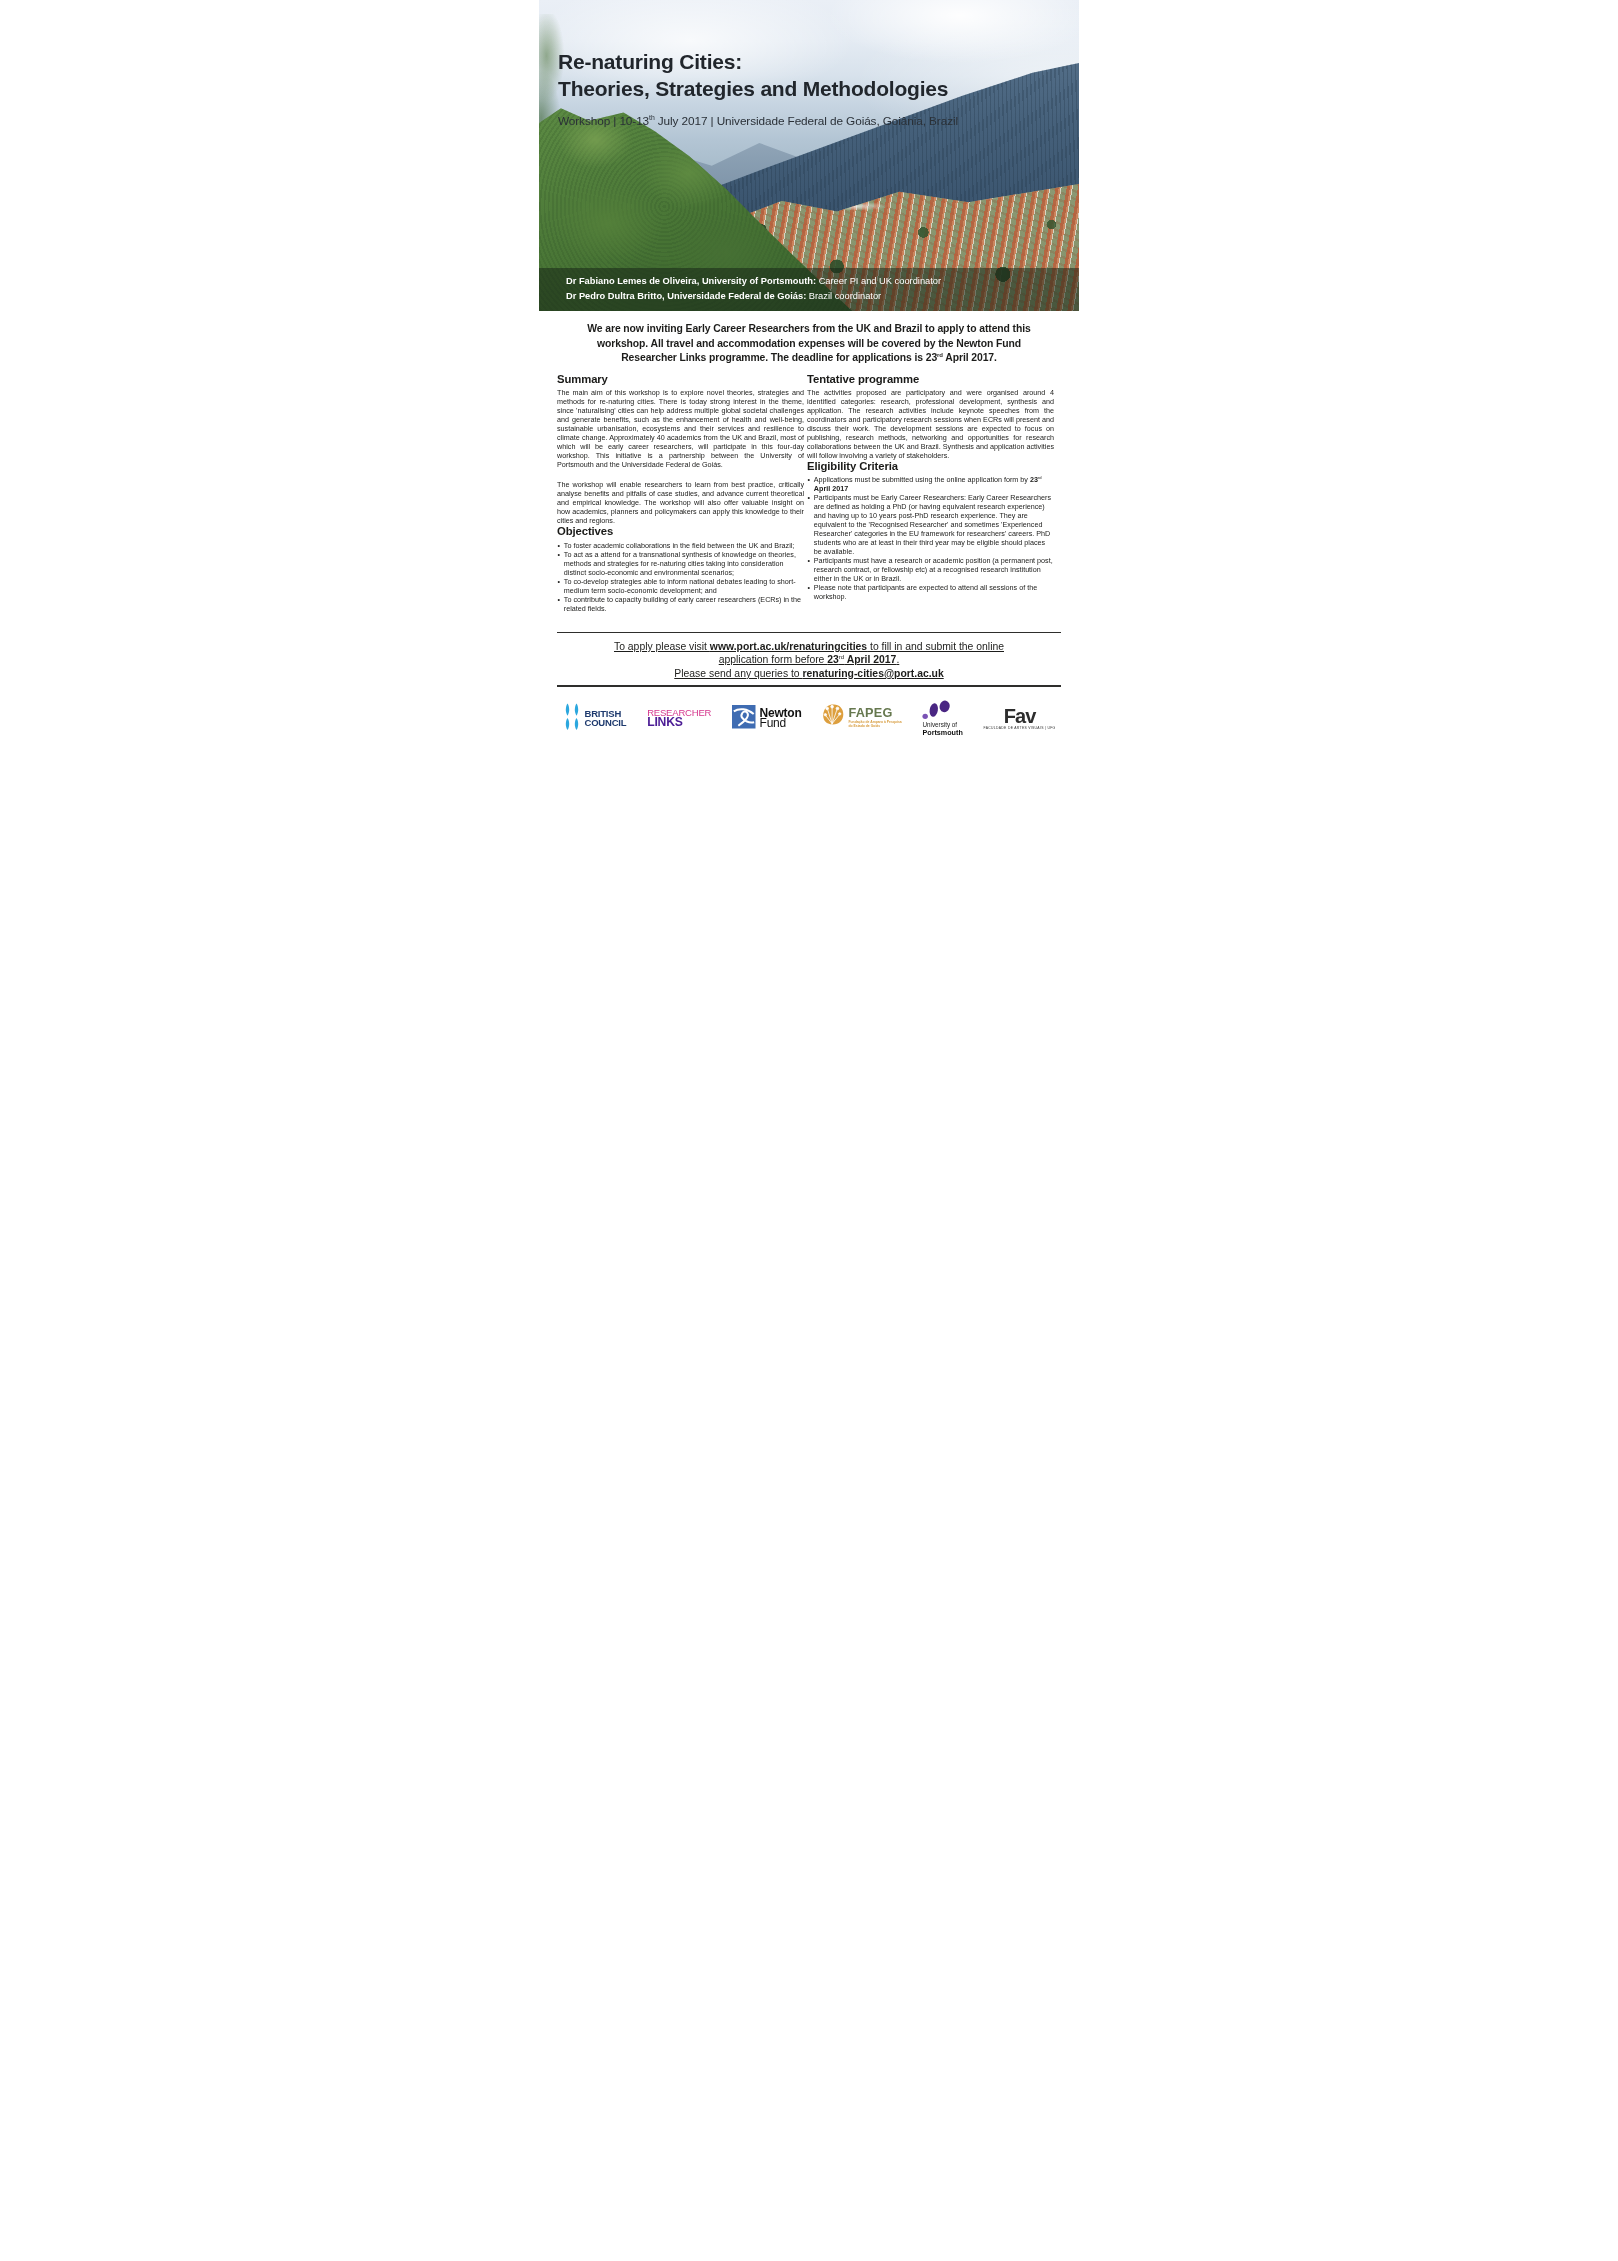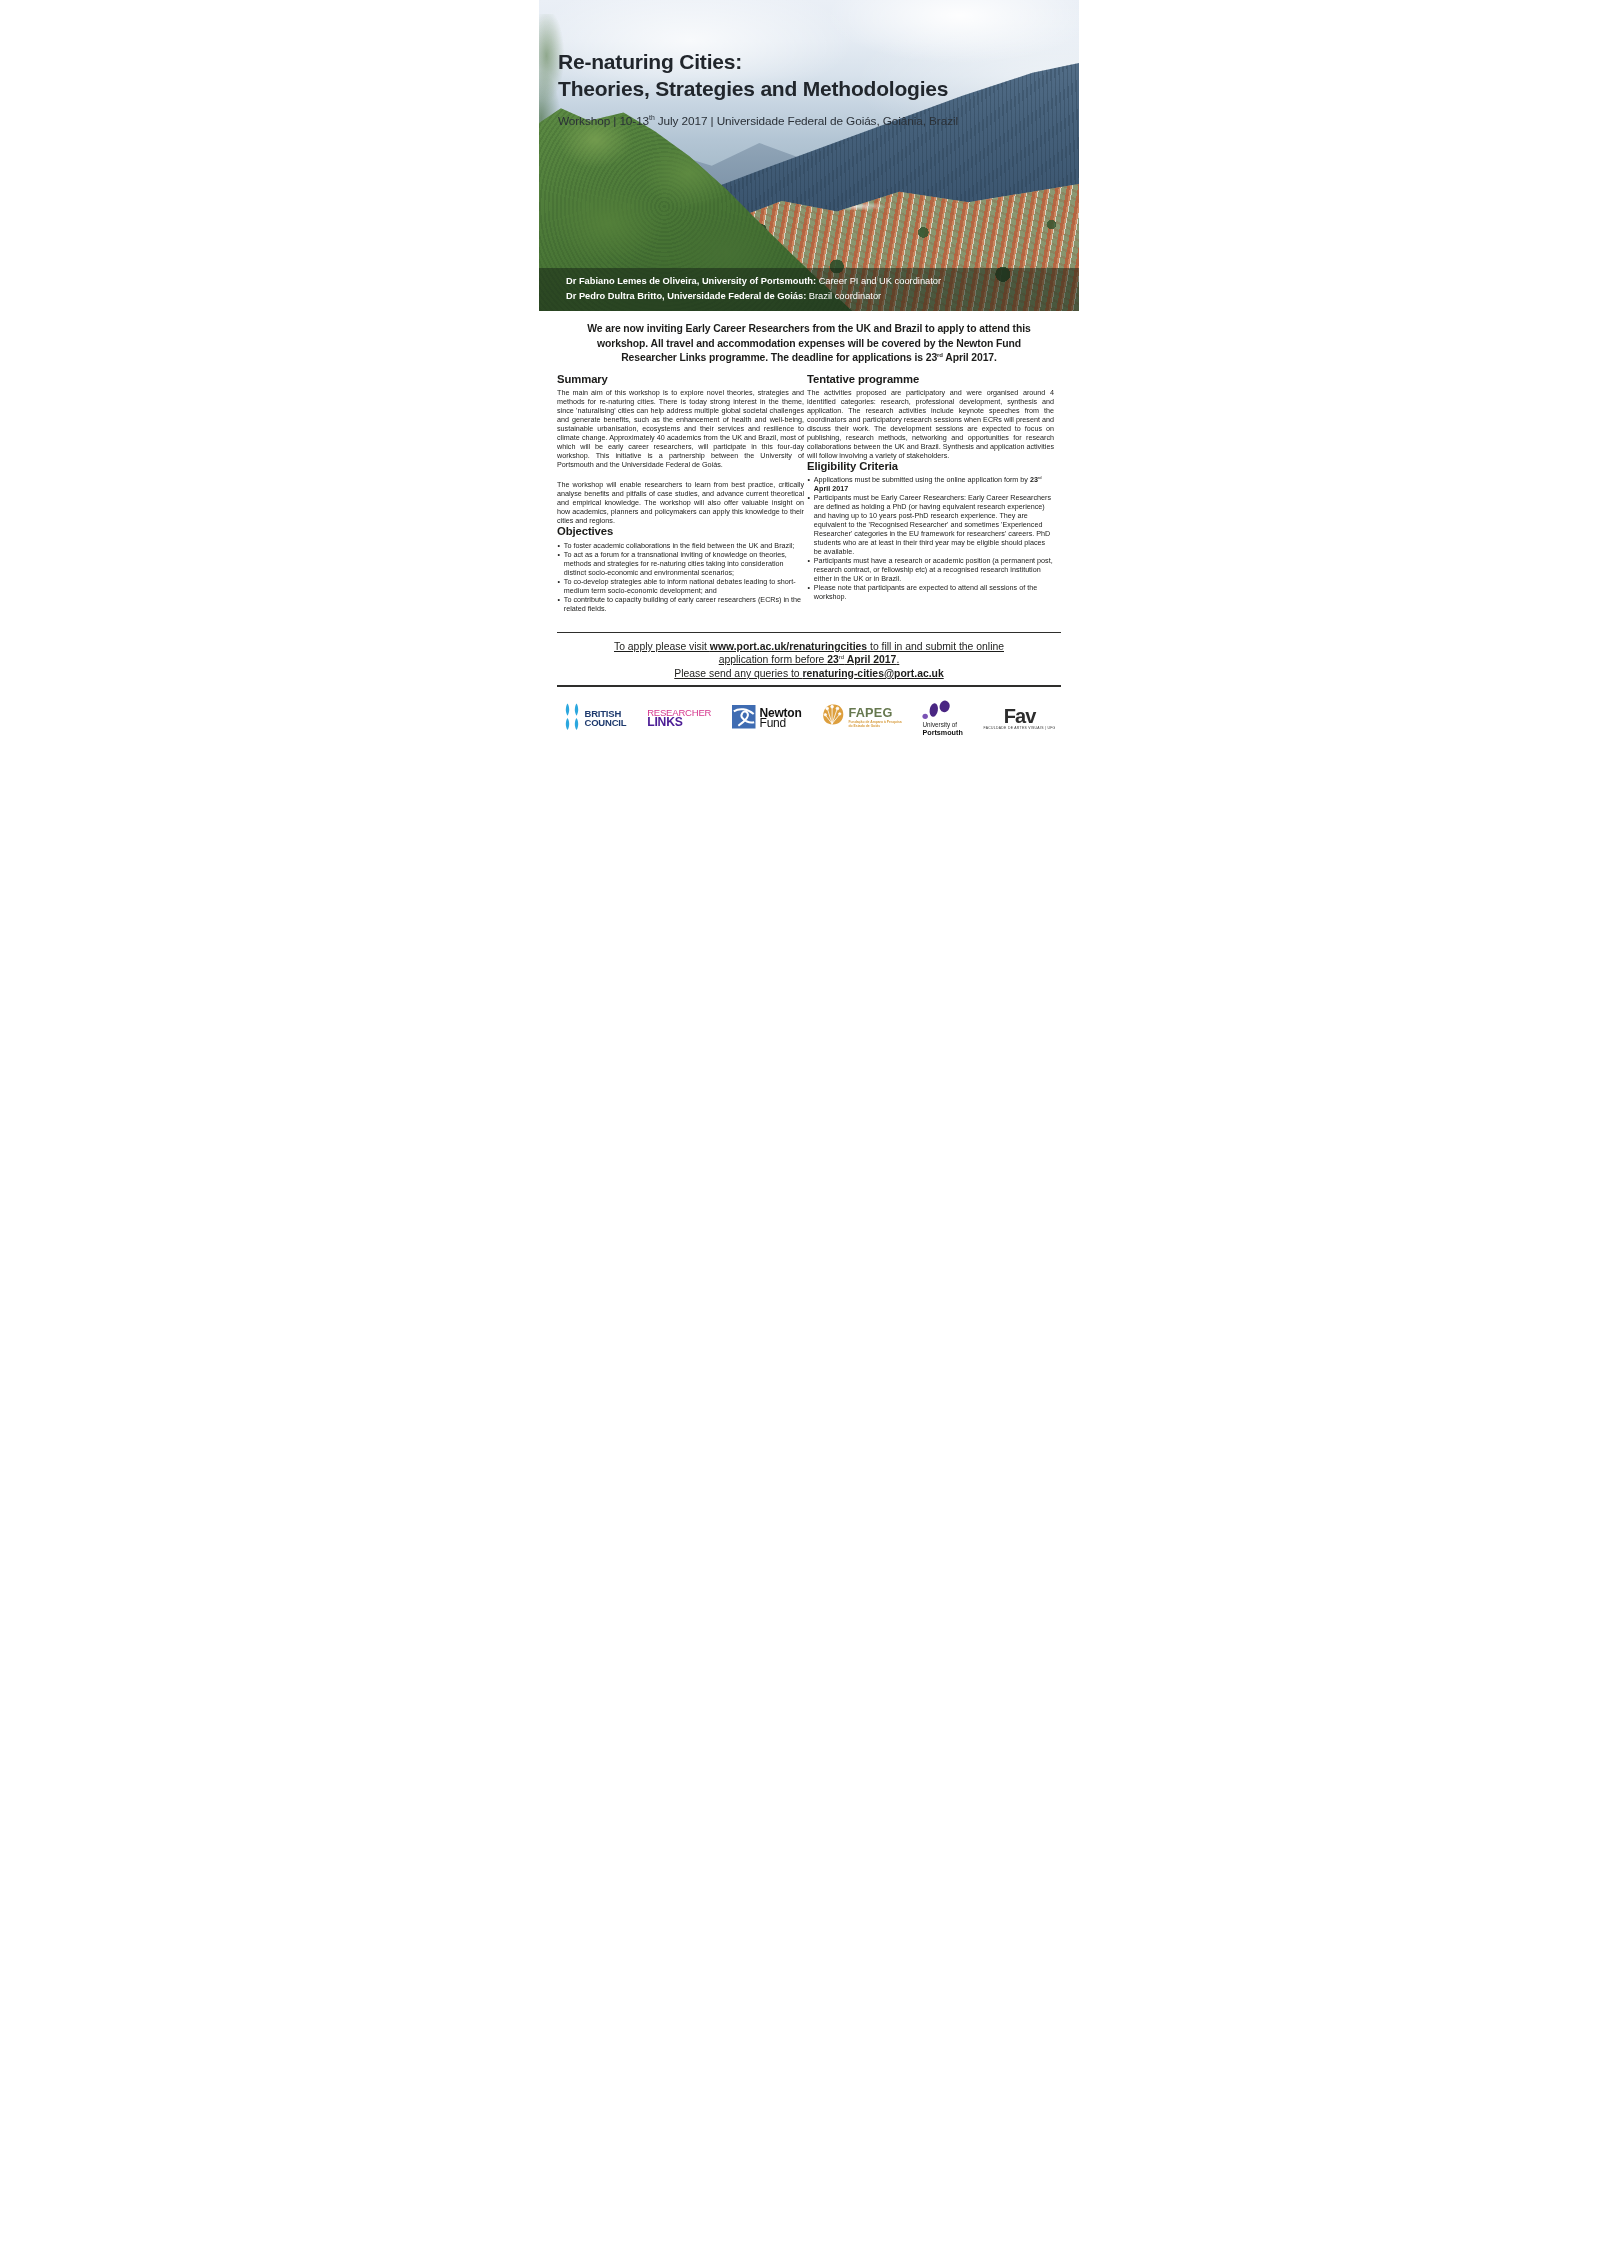--- a/index.html
+++ b/index.html
@@ -134,21 +134,21 @@
 
   <div class="cols">
     <div class="col">
       <h3 class="sec">Summary</h3>
       <p class="body-text">The main aim of this workshop is to explore novel theories, strategies and methods for re-naturing cities. There is today strong interest in the theme, since 'naturalising' cities can help address multiple global societal challenges and generate benefits, such as the enhancement of health and well-being, sustainable urbanisation, ecosystems and their services and resilience to climate change. Approximately 40 academics from the UK and Brazil, most of which will be early career researchers, will participate in this four-day workshop. This initiative is a partnership between the University of Portsmouth and the Universidade Federal de Goiás.</p>
       <p class="body-text mt">The workshop will enable researchers to learn from best practice, critically analyse benefits and pitfalls of case studies, and advance current theoretical and empirical knowledge. The workshop will also offer valuable insight on how academics, planners and policymakers can apply this knowledge to their cities and regions.</p>
 
       <h3 class="sec mt">Objectives</h3>
       <ul class="plain">
         <li>To foster academic collaborations in the field between the UK and Brazil;</li>
-        <li>To act as a forum for a transnational inviting of knowledge on theories, methods and strategies for re-naturing cities taking into consideration distinct socio-economic and environmental scenarios;</li>
+        <li>To act as a attend for a transnational synthesis of knowledge on theories, methods and strategies for re-naturing cities taking into consideration distinct socio-economic and environmental scenarios;</li>
         <li>To co-develop strategies able to inform national debates leading to short-medium term socio-economic development; and</li>
         <li>To contribute to capacity building of early career researchers (ECRs) in the related fields.</li>
       </ul>
     </div>
 
     <div class="col">
       <h3 class="sec">Tentative programme</h3>
       <p class="body-text">The activities proposed are participatory and were organised around 4 identified categories: research, professional development, synthesis and application. The research activities include keynote speeches from the coordinators and participatory research sessions when ECRs will present and discuss their work. The development sessions are expected to focus on publishing, research methods, networking and opportunities for research collaborations between the UK and Brazil. Synthesis and application activities will follow involving a variety of stakeholders.</p>
 
       <h3 class="sec mt">Eligibility Criteria</h3>

